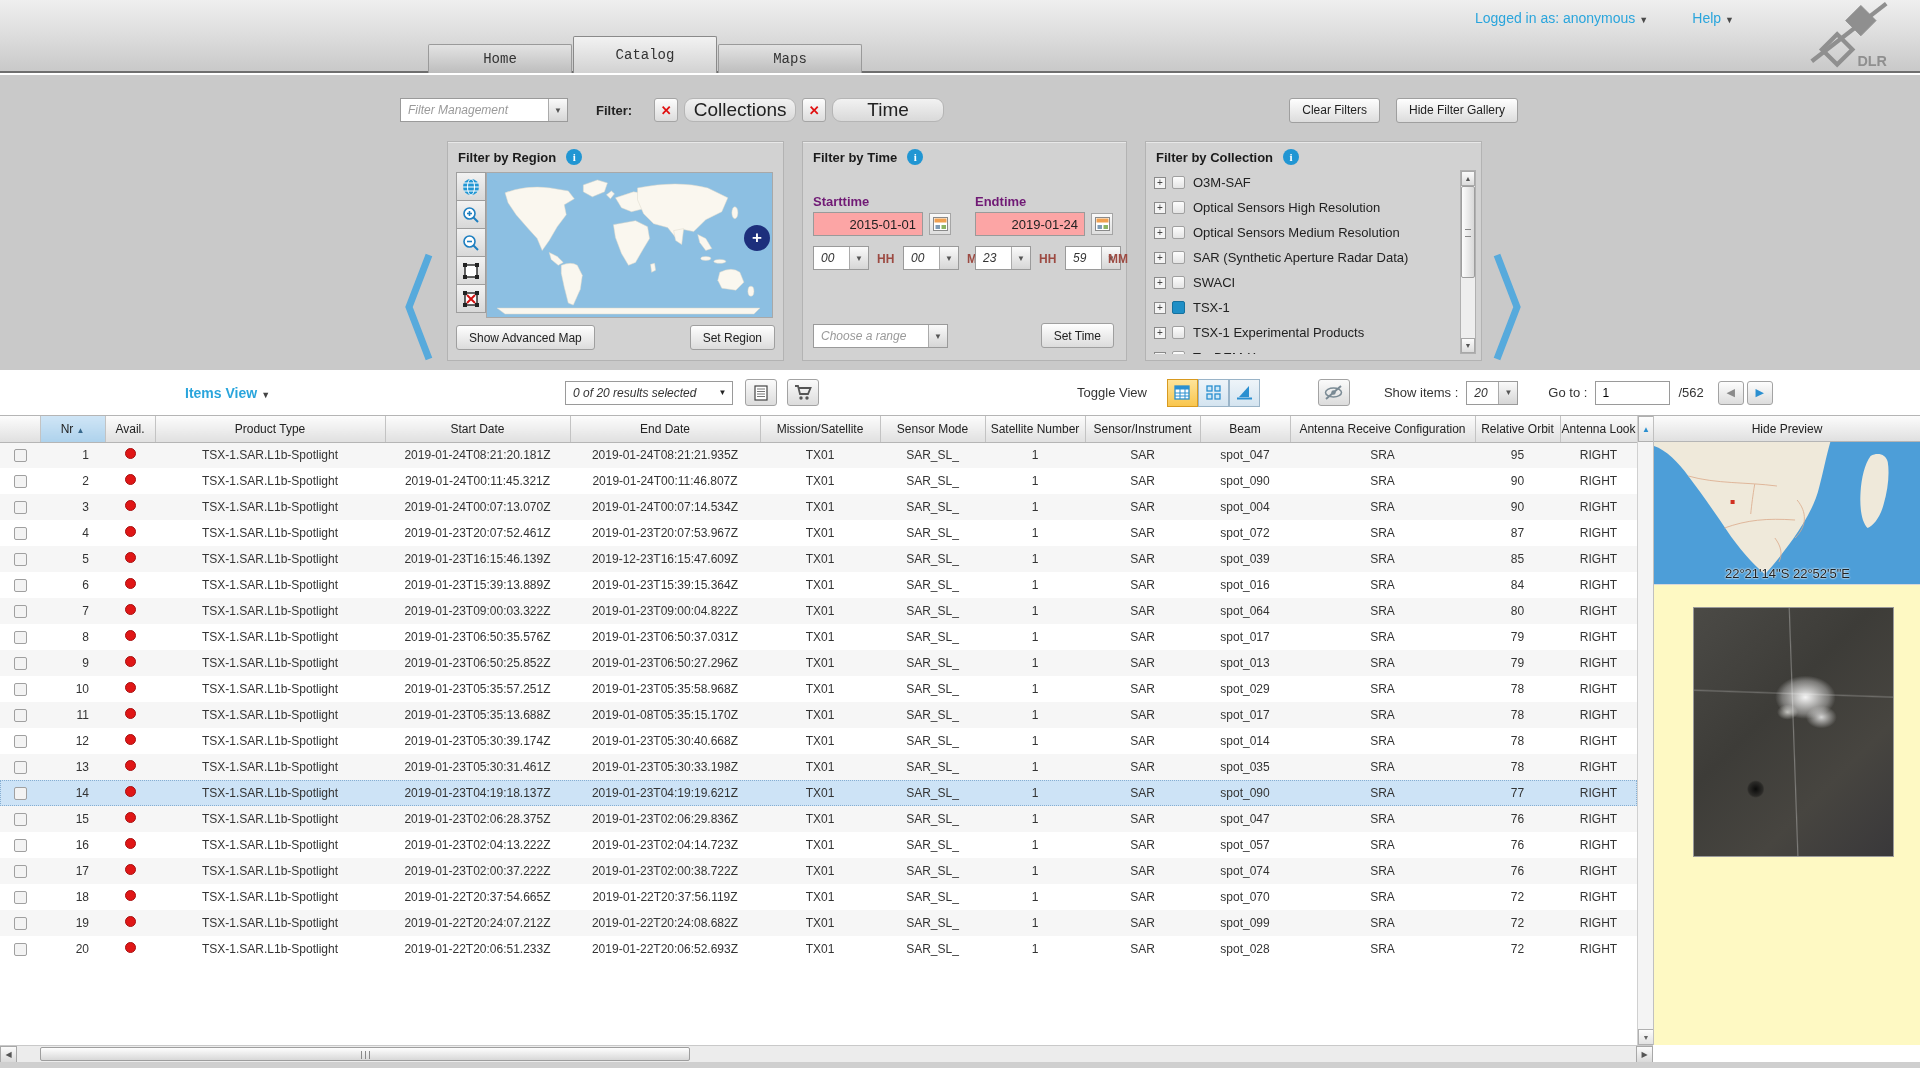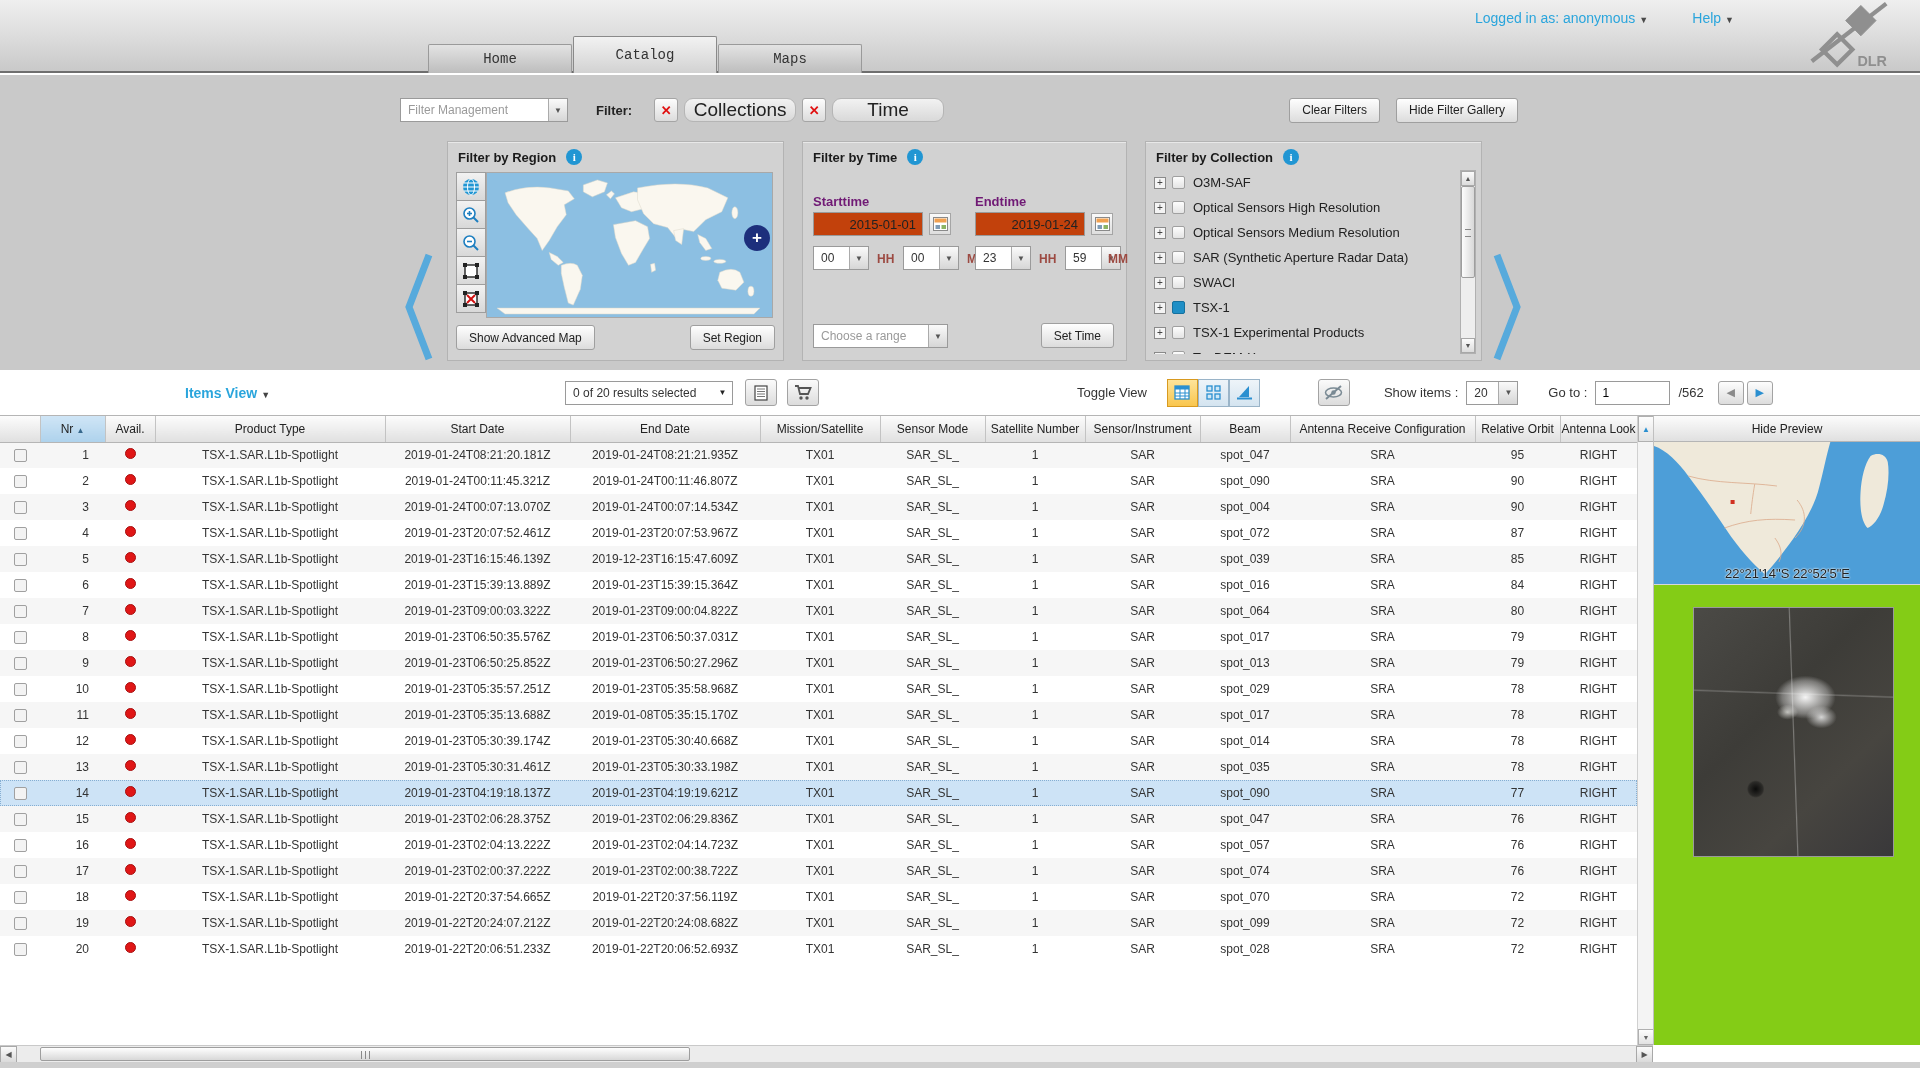--- a/index.html
+++ b/index.html
@@ -19,21 +19,21 @@
     border:1px solid #9a9a9a; border-bottom:none; border-radius:2px 2px 0 0; margin-right:1px; cursor:pointer;font-family:Liberation Mono, monospace; }
   .tab.active { height:37px; background:linear-gradient(#f2f2f2,#d2d2d2); z-index:6; border-color:#8a8a8a; }
   .login-area { position:absolute; right:186px; top:10px; display:flex; gap:44px; font-size:14px; }
   .blue-link { color:#2aa5dc; cursor:pointer; white-space:nowrap; }
   .blue-link .caret { color:#4a4a4a; font-size:9px; margin-left:4px; }
   .dlr-logo { position:absolute; right:28px; top:2px; }
 
   
   .filter-section { position:absolute; left:0; top:75px; width:1920px; height:295px; background:#c9c9c9; }
   .filter-row { position:absolute; left:0; top:22px; width:1920px; height:26px; display:flex; align-items:center; }
-  .combo { display:inline-flex; align-items:stretch; background:#fff; border:1px solid #9a9a9a; height:24px; }
+  .combo { display:inline-flex; align-items:stretch; background:#fff; border:1px solid #9a9a9a; height:24px;font-style:italic; }
   .combo .val { flex:1; display:flex; align-items:center; padding:0 7px; font-size:12px; color:#333; white-space:nowrap; overflow:hidden; }
   .combo .val.placeholder { color:#9a9a9a; }
   .combo .arrow-btn { width:19px; background:linear-gradient(#fafafa,#d6d6d6); border-left:1px solid #ababab;
     display:flex; align-items:center; justify-content:center; font-size:8px; color:#555; cursor:pointer; }
   .filter-label { font-weight:bold; font-size:13px; color:#222; }
   .x-btn { width:24px; height:24px; display:inline-flex; align-items:center; justify-content:center;
     background:linear-gradient(#fdfdfd,#dcdcdc); border:1px solid #a5a5a5; border-radius:3px;
     color:#e01010; font-weight:bold; font-size:13px; cursor:pointer; }
   .chip { width:112px; height:24px; display:inline-flex; align-items:center; justify-content:center;
     background:linear-gradient(#f2f2f2,#d9d9d9); border:1px solid #b5b5b5; border-radius:9px; font-size:19px; color:#222; cursor:pointer; }
@@ -53,21 +53,21 @@
   .map-tool { width:30px; height:29px; background:linear-gradient(#f2f2f2,#d8d8d8); border:1px solid #9e9e9e;
     margin-bottom:-1px; display:flex; align-items:center; justify-content:center; cursor:pointer; }
   .world-map { position:absolute; left:38px; top:30px; width:287px; height:146px; border:1px solid #a8a8a8; overflow:hidden; }
   .map-plus { position:absolute; right:2px; top:52px; width:26px; height:26px; border-radius:50%; background:#1d2f7c;
     color:#fff; font-size:17px; font-weight:bold; display:flex; align-items:center; justify-content:center; cursor:pointer; z-index:3; }
   .region-btns { position:absolute; left:8px; right:8px; bottom:10px; display:flex; justify-content:space-between; }
 
   
   .panel-time { left:802px; width:325px; }
   .time-label { position:absolute; font-size:13px; font-weight:bold; color:#701a75; }
-  .date-input { position:absolute; width:110px; height:24px; border:1px solid #9a9a9a; background:#c2410c; font-size:13px;
+  .date-input { position:absolute; width:110px; height:24px; border:1px solid #9a9a9a; background:#fca5a5; font-size:13px;
     text-align:right; padding:0 6px; font-family:"Liberation Sans", sans-serif; color:#222; }
   .cal-btn { position:absolute; width:22px; height:22px; background:linear-gradient(#fafafa,#dedede); border:1px solid #a5a5a5;
     display:flex; align-items:center; justify-content:center; cursor:pointer; }
   .hm-combo { position:absolute; }
   .hm-label { position:absolute; font-size:12px; font-weight:bold; color:#9c4a42; }
   .range-combo { position:absolute; left:10px; bottom:12px; width:135px; }
   .settime-btn { position:absolute; right:12px; bottom:12px; }
 
   
   .panel-collection { left:1145px; width:337px; }
@@ -134,21 +134,21 @@
     background:linear-gradient(#fbfbfb,#dadada); border:1px solid #a8a8a8; font-size:8px; color:#555;
     display:flex; align-items:center; justify-content:center; cursor:pointer; }
   .h-scrollbar .left-btn { left:0; } .h-scrollbar .right-btn { right:0; }
   .h-thumb { position:absolute; left:40px; top:1px; width:650px; height:14px; background:linear-gradient(#fefefe,#d8d8d8);
     border:1px solid #9e9e9e; border-radius:2px; cursor:grab; }
   .h-thumb::after { content:""; position:absolute; left:50%; top:3px; width:7px; height:8px; margin-left:-4px;
     border-left:1px solid #888; border-right:1px solid #888; background:linear-gradient(90deg,transparent 3px,#888 3px,#888 4px,transparent 4px); }
   .bottom-strip { position:absolute; left:0; top:1062px; width:1920px; height:6px; background:#cfcfcf; }
 
   
-  .preview-panel { position:absolute; left:1653px; top:416px; width:267px; height:629px; background:#84cc16; border-left:1px solid #c0c0c0; }
+  .preview-panel { position:absolute; left:1653px; top:416px; width:267px; height:629px; background:#fef9c3; border-left:1px solid #c0c0c0; }
   .preview-header { height:26px; background:linear-gradient(#fcfcfc,#e0e0e0); border-bottom:1px solid #b5b5b5;
     display:flex; align-items:center; justify-content:center; font-size:12px; color:#222; cursor:pointer; }
   .preview-map { position:relative; width:267px; height:143px; overflow:hidden; border-bottom:1px solid #d8d8d8; cursor:pointer; }
   .map-caption { position:absolute; left:50%; bottom:3px; transform:translateX(-50%); font-size:13px; color:#222;
     text-shadow:0 0 2px #fff, 0 0 2px #fff; white-space:nowrap; }
   .sat-thumb { position:absolute; left:39px; top:191px; width:201px; height:250px; border:1px solid #9a9a9a; cursor:pointer;
     background:
       radial-gradient(ellipse 42px 30px at 56% 36%, rgba(255,255,255,0.95), rgba(235,235,235,0.35) 55%, transparent 72%),
       radial-gradient(ellipse 22px 16px at 64% 44%, rgba(240,240,240,0.85), transparent 70%),
       radial-gradient(ellipse 14px 10px at 47% 42%, rgba(220,220,215,0.8), transparent 75%),

